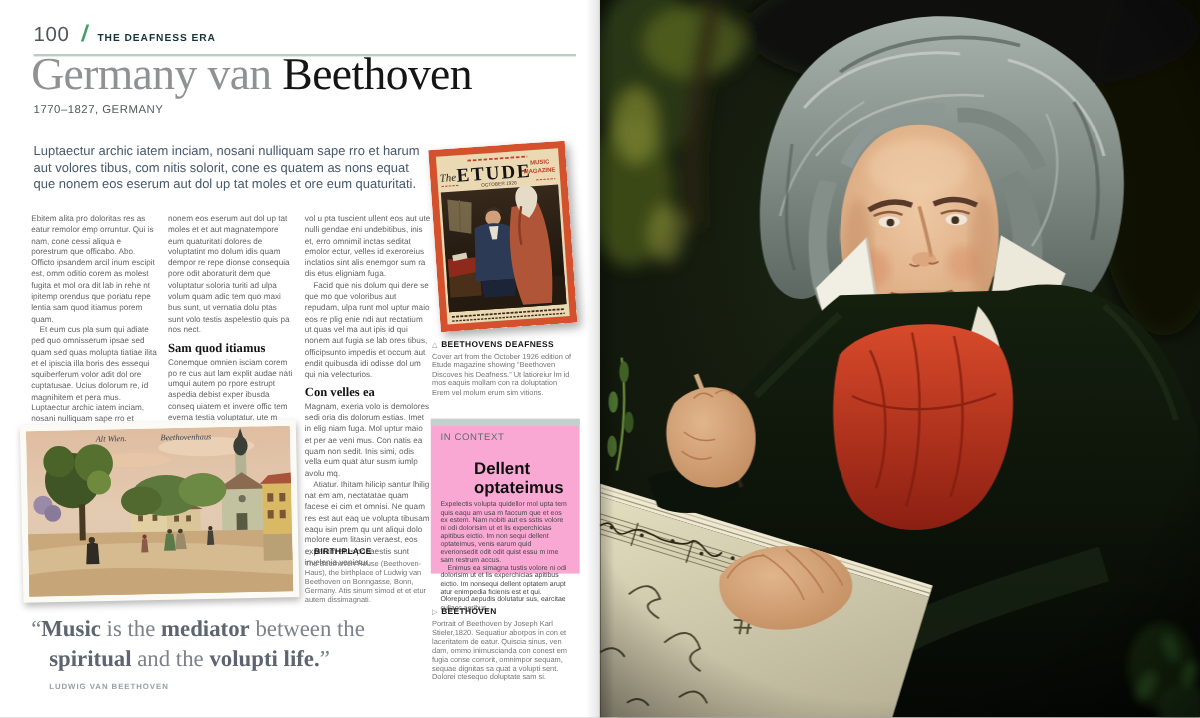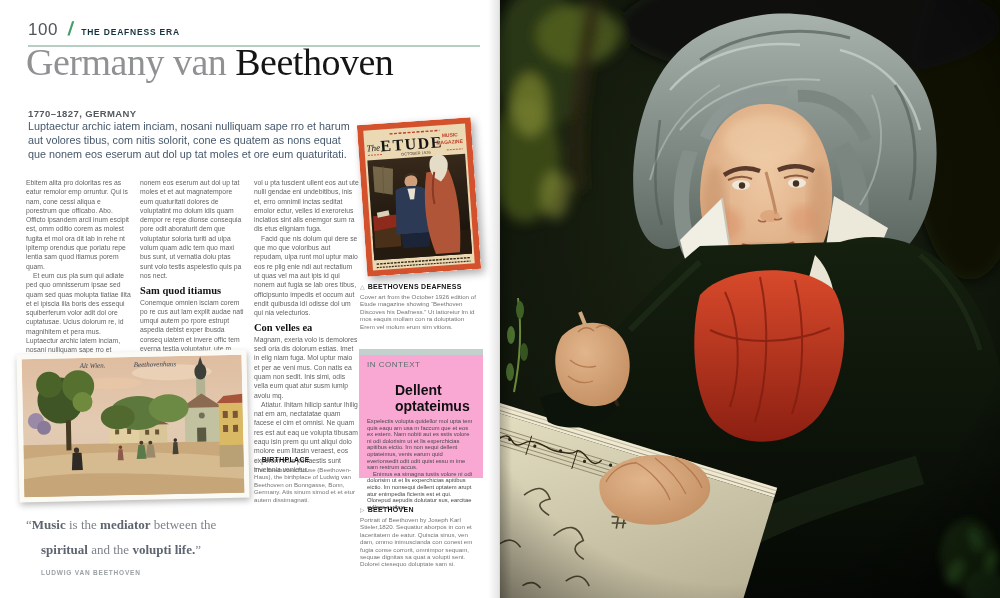--- a/index.html
+++ b/index.html
@@ -9,21 +9,21 @@
   .hdr{position:absolute;left:28px;top:18px;display:flex;align-items:baseline;}
   .pagenum{font-size:17px;color:#50555a;letter-spacing:.5px;}
   .slash{font-size:19px;font-weight:bold;color:#3fa06a;margin:0 8px 0 10px;transform:skewX(-8deg);display:inline-block;}
   .section{font-size:8.5px;font-weight:bold;color:#16323c;letter-spacing:.8px;}
   .hdr-rule{position:absolute;left:28px;top:45px;width:452px;height:2px;background:#b7cfc2;}
   
   h1.title{position:absolute;left:26px;top:40px;margin:0;font-family:"Liberation Serif",serif;
            font-weight:normal;font-size:38px;letter-spacing:-.5px;}
   .t-gray{color:#8f9193;}
   .t-black{color:#151515;}
-  .dates{position:absolute;left:28px;top:108px;font-size:9.5px;font-weight:bold;color:#55595d;letter-spacing:.4px;}
+  .dates{position:absolute;left:28px;top:86px;font-size:9.5px;font-weight:normal;color:#55595d;letter-spacing:.4px;}
   .intro{position:absolute;left:28px;top:119px;width:322px;margin:0;font-size:10.8px;line-height:14px;color:#46586c;}
   
   .col{position:absolute;top:178px;width:105px;font-size:6.8px;line-height:9.3px;color:#646464;}
   .col p{margin:0;}
   .col p + p{text-indent:7px;}
   .col1{left:26px;}
   .col2{left:140px;}
   .col3{left:254px;}
   .col h3{margin:6px 0 2px 0;font-family:"Liberation Serif",serif;font-size:10.5px;color:#121212;}
   
@@ -38,21 +38,21 @@
   
   .incontext{position:absolute;left:359px;top:349px;width:124px;height:129px;background:#f9a8d4;box-sizing:border-box;}
   .ic-strip{height:6px;background:#c2d1ce;}
   .ic-body{padding:5px 8px 0 8px;}
   .ic-kicker{font-size:8px;color:#5c6b6e;letter-spacing:.5px;}
   .ic-heading{font-size:14px;font-weight:bold;color:#0f0f0f;margin:13px 0 4px 0;padding-left:28px;}
   .ic-body p{margin:0;font-size:5.8px;line-height:6.6px;color:#474747;}
   .ic-body p + p{text-indent:6px;}
   
   .quote{position:absolute;left:26px;top:512px;width:334px;font-family:"Liberation Serif",serif;}
-  .quote-text{font-size:13px;line-height:25px;color:#7d828a;padding-left:15px;text-indent:-15px;}
+  .quote-text{font-size:19px;line-height:25px;color:#7d828a;padding-left:15px;text-indent:-15px;}
   .quote-text .qb{font-weight:bold;color:#5e6570;}
   .quote-attr{margin-top:7px;margin-left:15px;font-size:6.5px;font-weight:bold;letter-spacing:.8px;color:#9aa0a4;font-family:"Liberation Sans",sans-serif;}
   
   .postcard{position:absolute;left:18px;top:352px;width:230px;height:148px;background:#fbfaf5;
             box-sizing:border-box;padding:5px;transform:rotate(-1.2deg);box-shadow:1px 3px 6px rgba(0,0,0,.28);}
   .etude{position:absolute;left:362px;top:121px;width:114px;height:152px;transform:rotate(-4deg);
          box-shadow:3px 4px 8px rgba(0,0,0,.33);}
   .page-right{position:absolute;left:500px;top:0;width:500px;height:598px;background:#0b0f08;overflow:hidden;}
   .gutter{position:absolute;left:488px;top:0;width:24px;height:598px;pointer-events:none;z-index:6;
           background:linear-gradient(90deg,rgba(0,0,0,0) 0%,rgba(0,0,0,.10) 45%,rgba(0,0,0,.22) 52%,rgba(0,0,0,0) 100%);}

